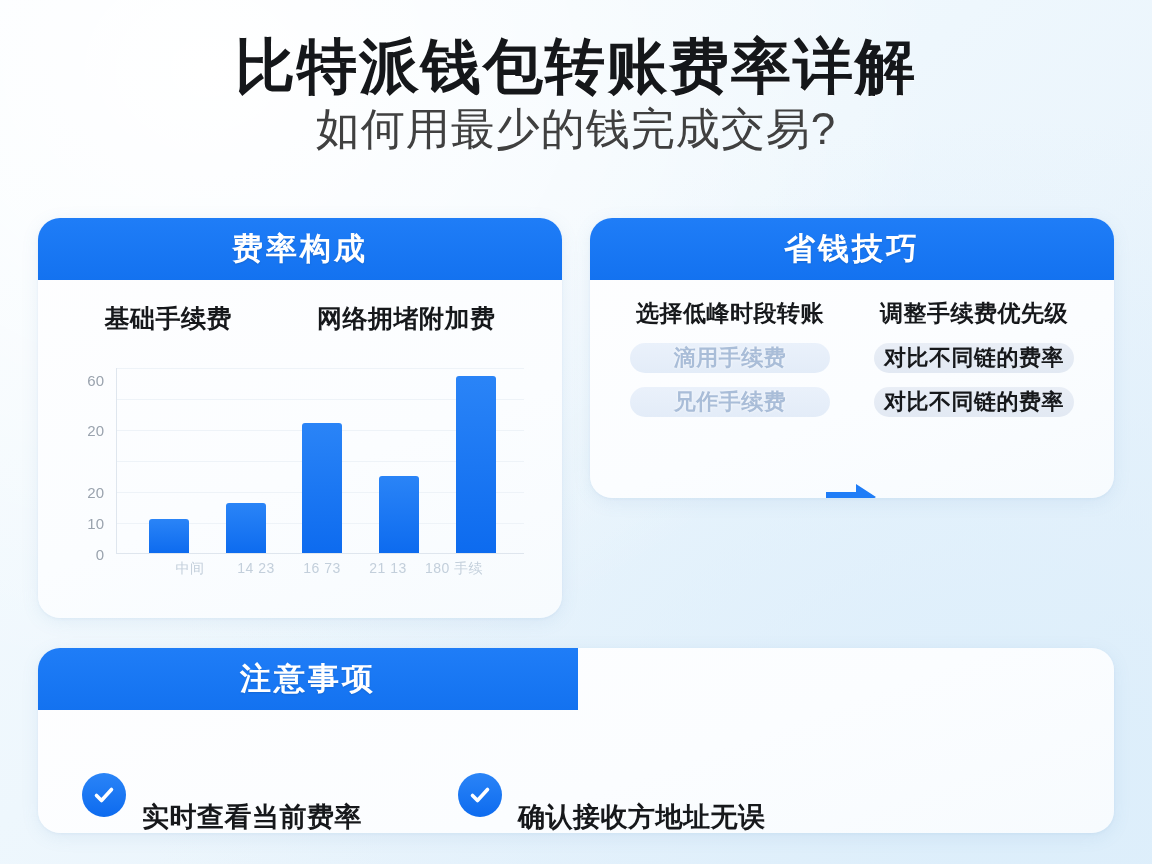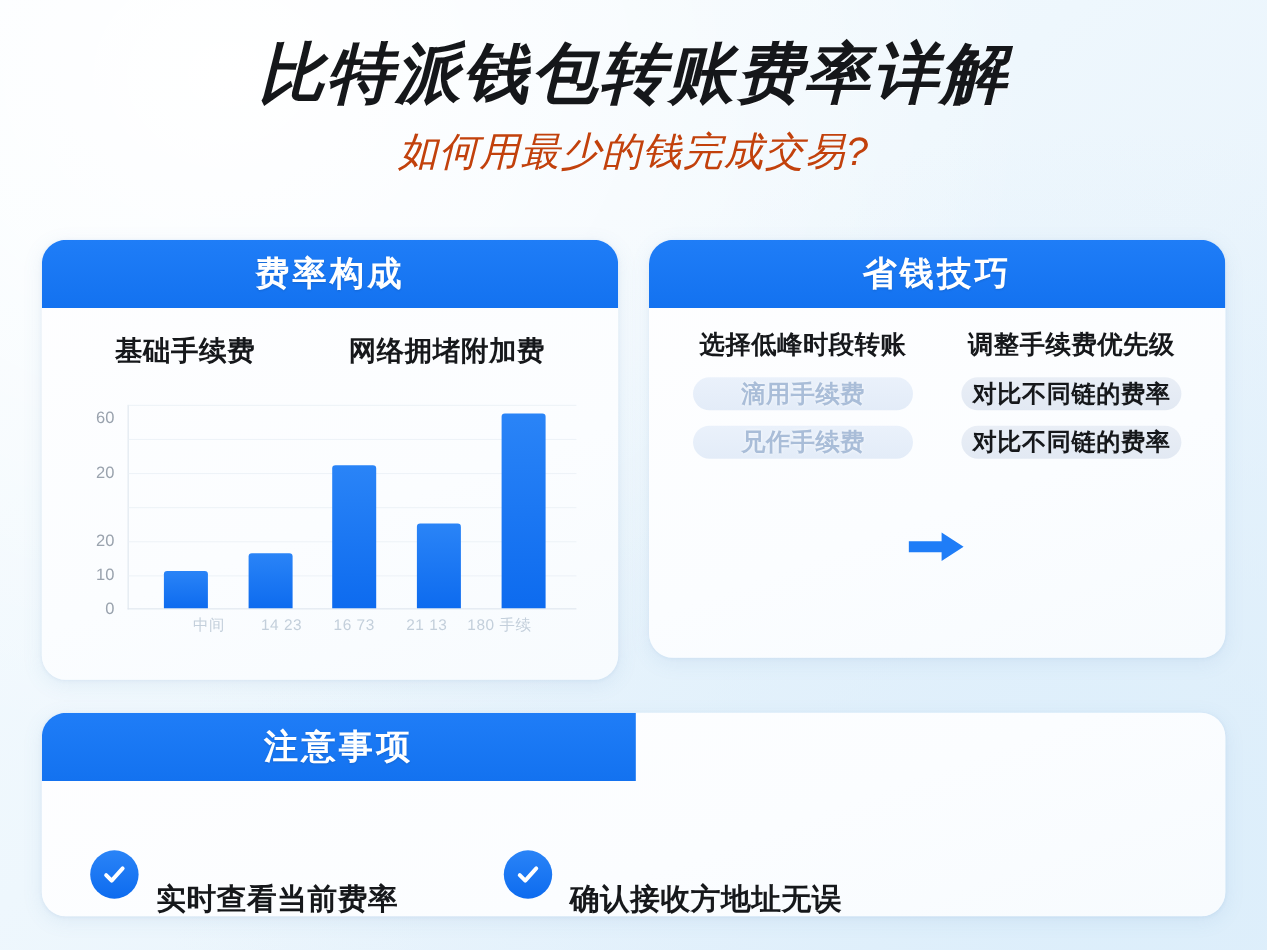--- a/index.html
+++ b/index.html
@@ -23,35 +23,33 @@
     inset: 0;
   }
 
   
   .header {
     position: absolute;
     left: 0;
     top: 34px;
     width: 1152px;
     text-align: center;
-    font-style: italic;
   }
   .main-title {
     font-size: 60px;
     font-weight: bold;
     color: #15171a;
     letter-spacing: 2px;
     line-height: 1.1;
     text-shadow: 0 1px 0 rgba(255,255,255,0.8);
   }
   .sub-title {
-    margin-top: 14px;
-    font-size: 36px;
+    font-size: 44px;
     font-weight: normal;
-    color: #c2410c;
+    color: #404040;
     letter-spacing: 1px;
   }
 
   
   .card {
     position: absolute;
     background: linear-gradient(160deg, #fefeff 0%, #fbfdff 60%, #f7fbfe 100%);
     border-radius: 22px;
     box-shadow: 0 4px 18px rgba(90,140,190,0.10), 0 1px 3px rgba(90,140,190,0.08);
     overflow: hidden;
@@ -75,21 +73,21 @@
   #card-fee-composition {
     left: 38px;
     top: 218px;
     width: 524px;
     height: 400px;
   }
   #card-saving-tips {
     left: 590px;
     top: 218px;
     width: 524px;
-    height: 380px;
+    height: 280px;
   }
   #card-notes {
     left: 38px;
     top: 648px;
     width: 1076px;
     height: 185px;
   }
   #card-notes .card-header {
     width: 540px;
     text-align: center;

